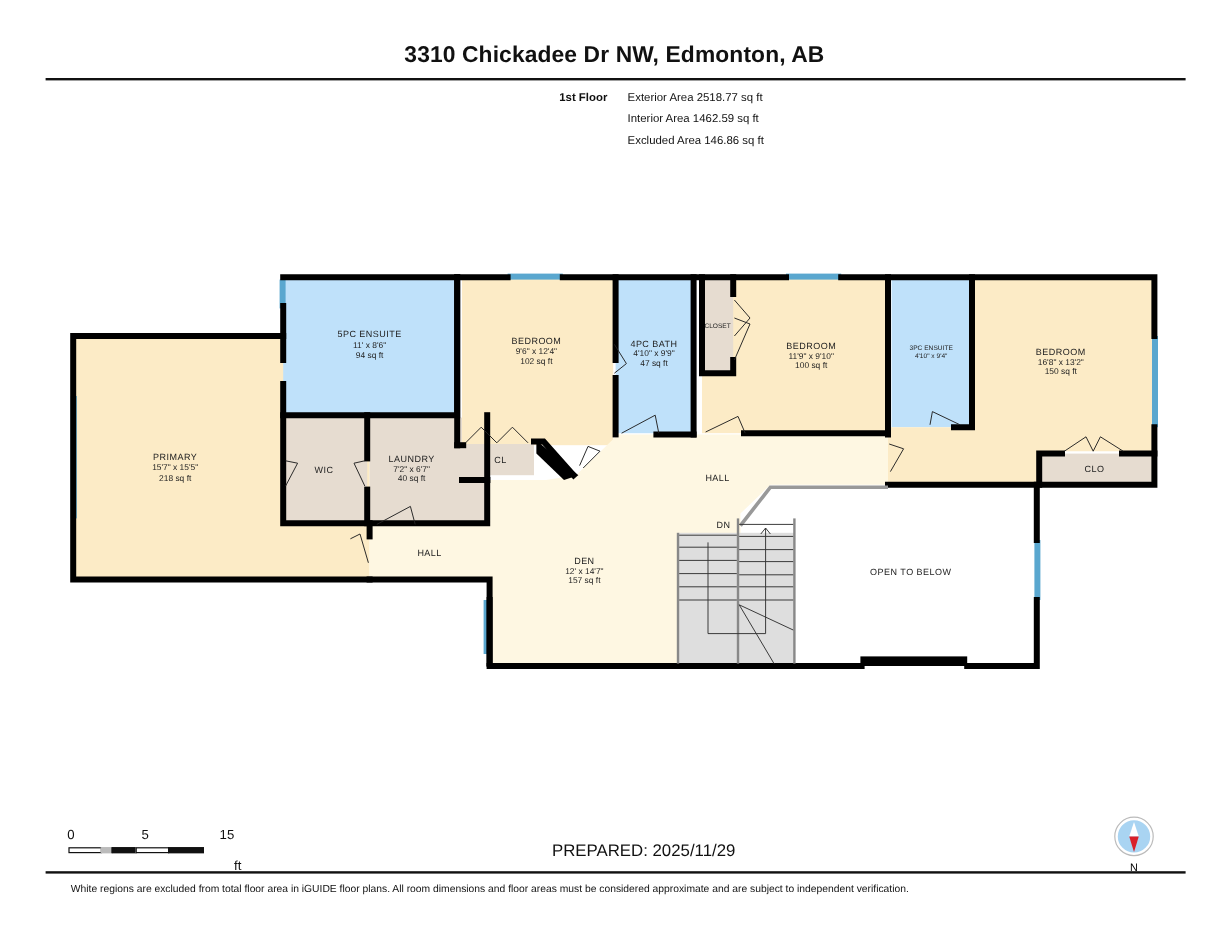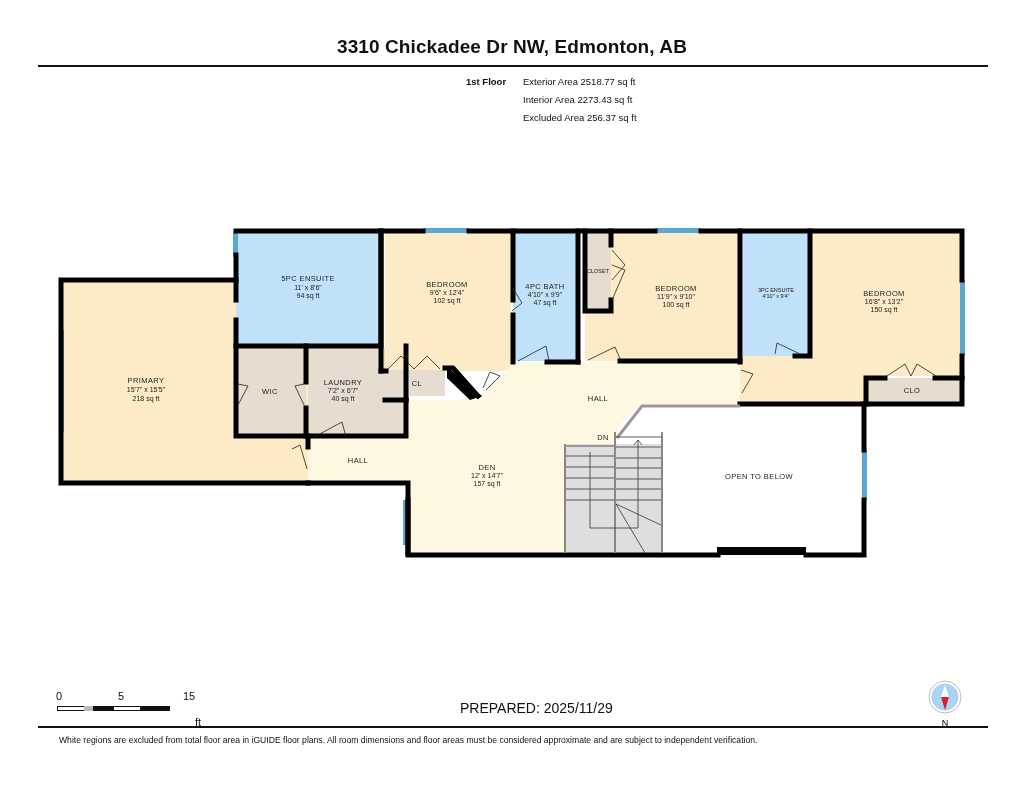--- a/index.html
+++ b/index.html
@@ -23,22 +23,22 @@
 </head>
 <body>
 
 <div class="title">3310 Chickadee Dr NW, Edmonton, AB</div>
 <div class="rule-top"></div>
 
 <div class="area-block">
   <div class="area-floor">1st Floor</div>
   <div class="area-lines">
     <div>Exterior Area 2518.77 sq ft</div>
-    <div>Interior Area 2273.43 sq ft</div>
-    <div>Excluded Area 256.37 sq ft</div>
+    <div>Interior Area 1462.59 sq ft</div>
+    <div>Excluded Area 146.86 sq ft</div>
   </div>
 </div>
 
 <svg class="plan" viewBox="0 0 1024 791" xmlns="http://www.w3.org/2000/svg">
 
   <g>
 
     <rect x="62" y="281" width="246" height="202" fill="#fcebc6"></rect>
 
     <rect x="236" y="231" width="145" height="115" fill="#bfe1fa"></rect>

